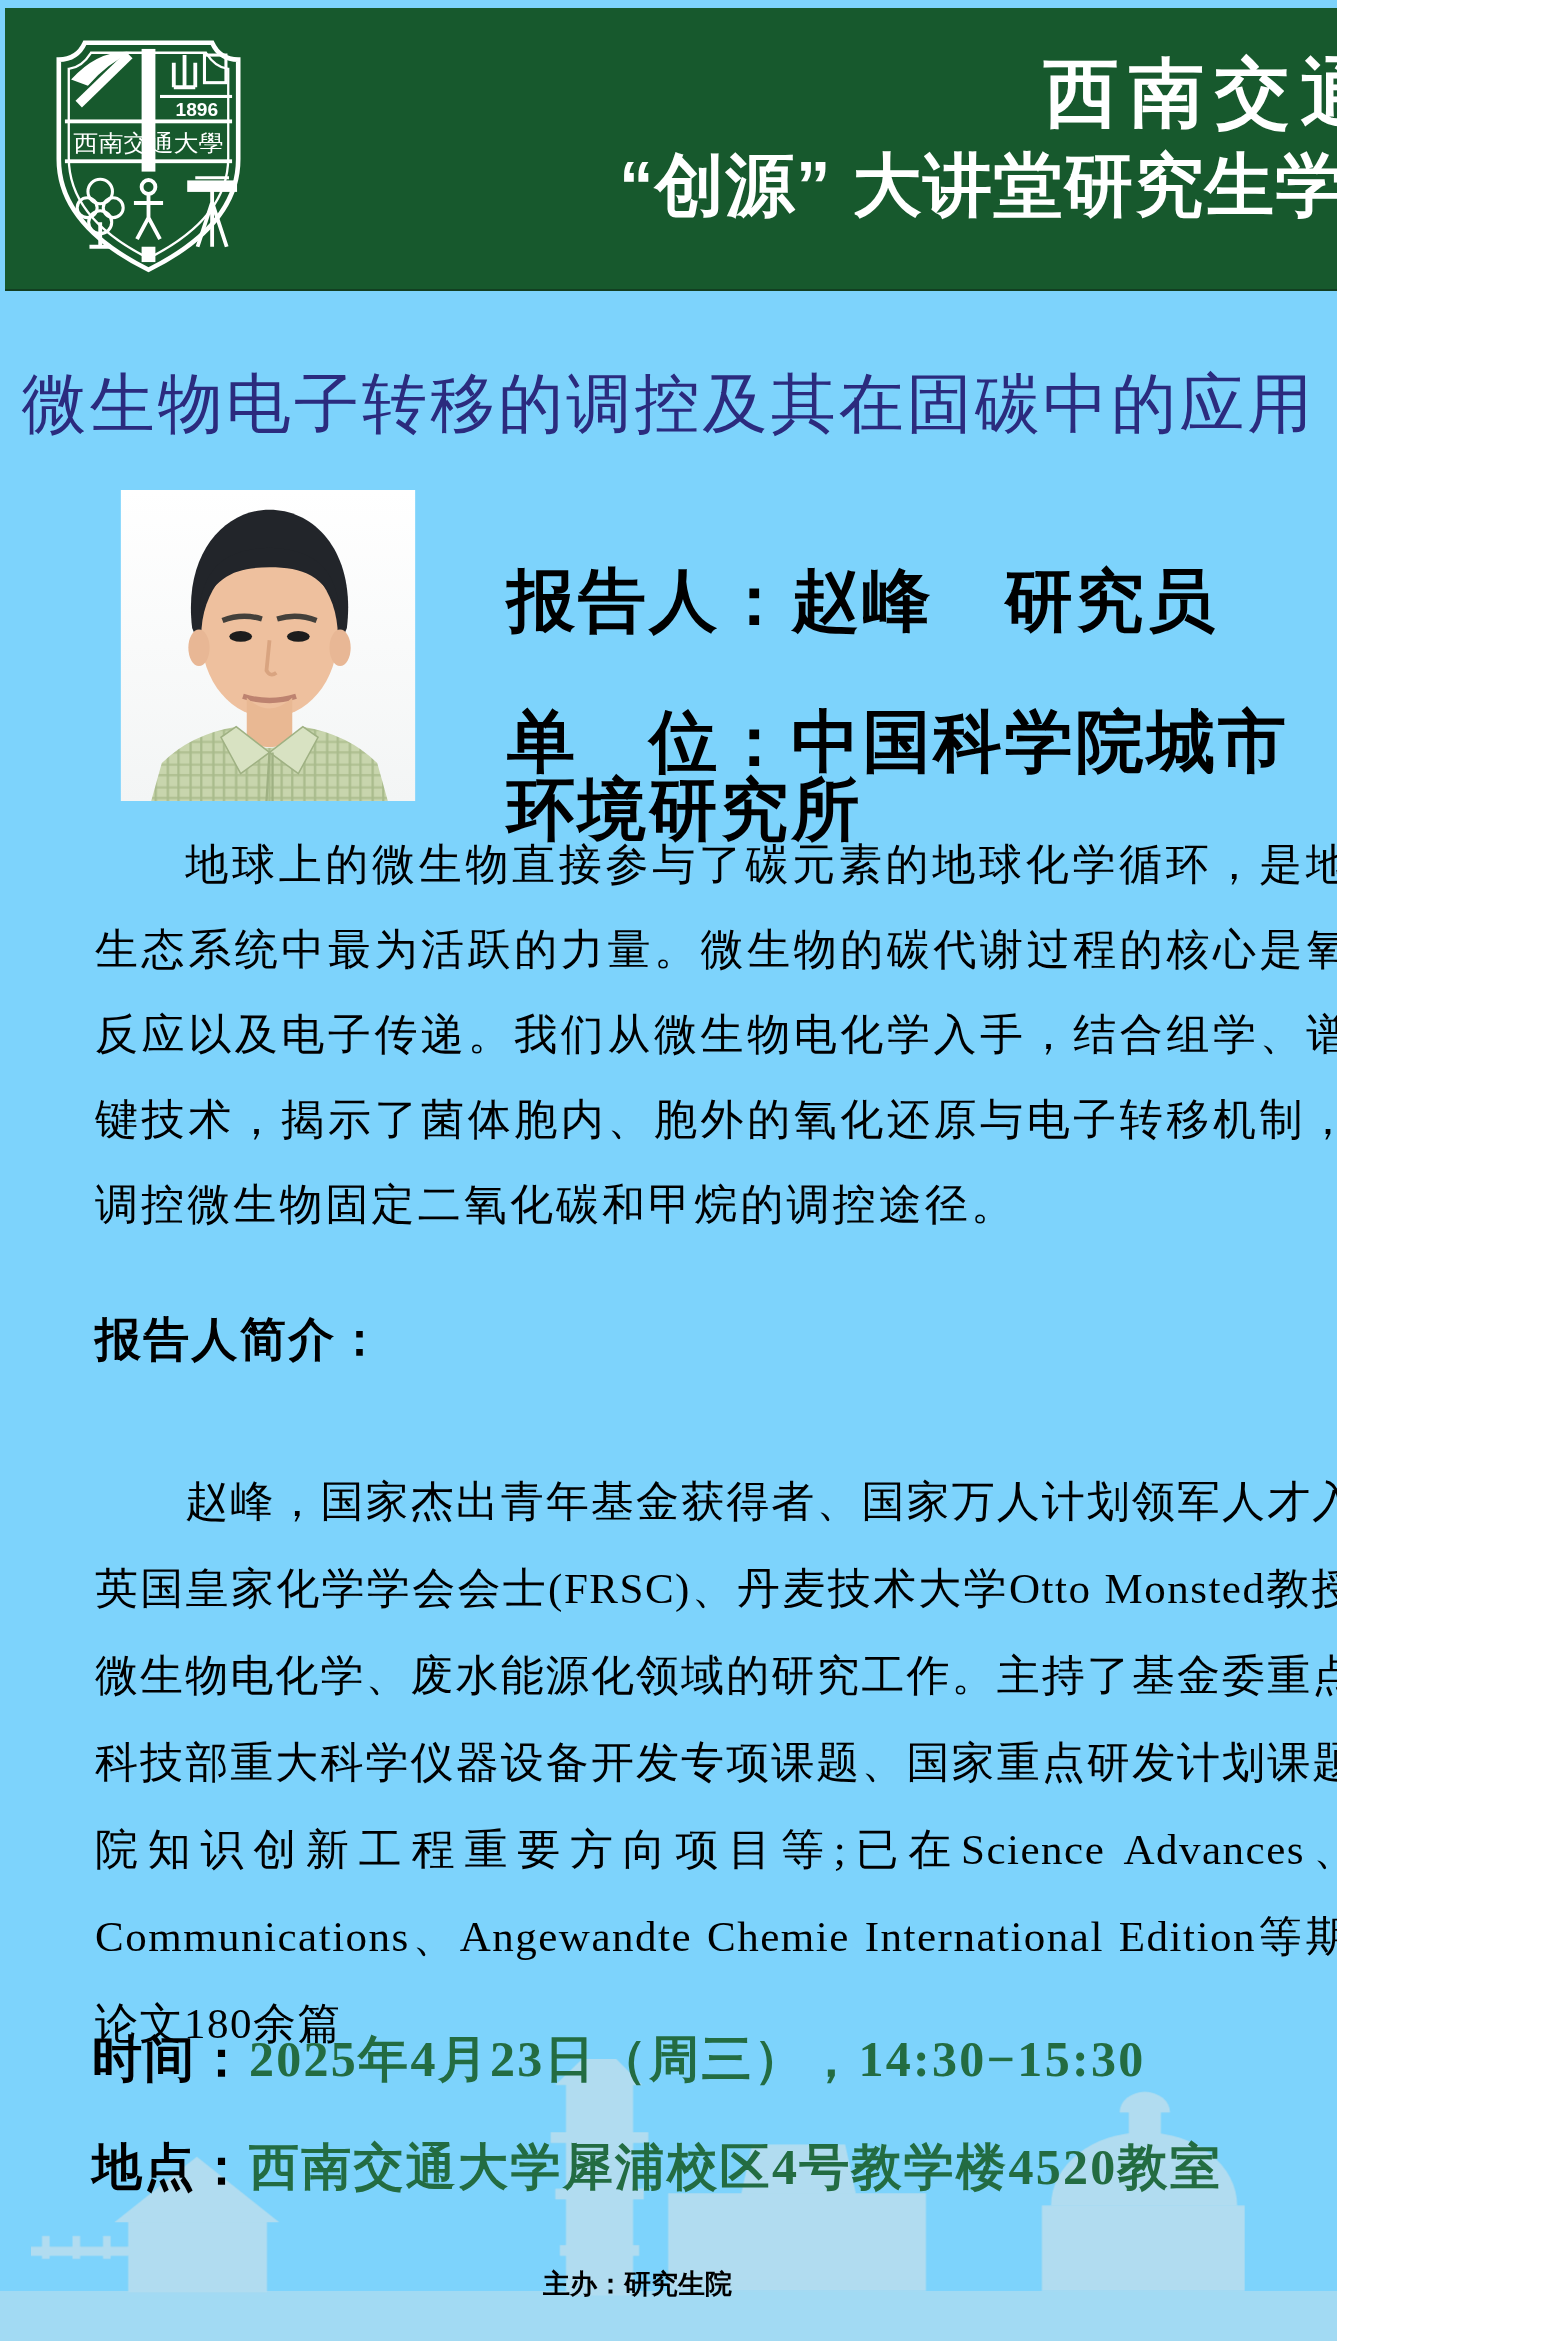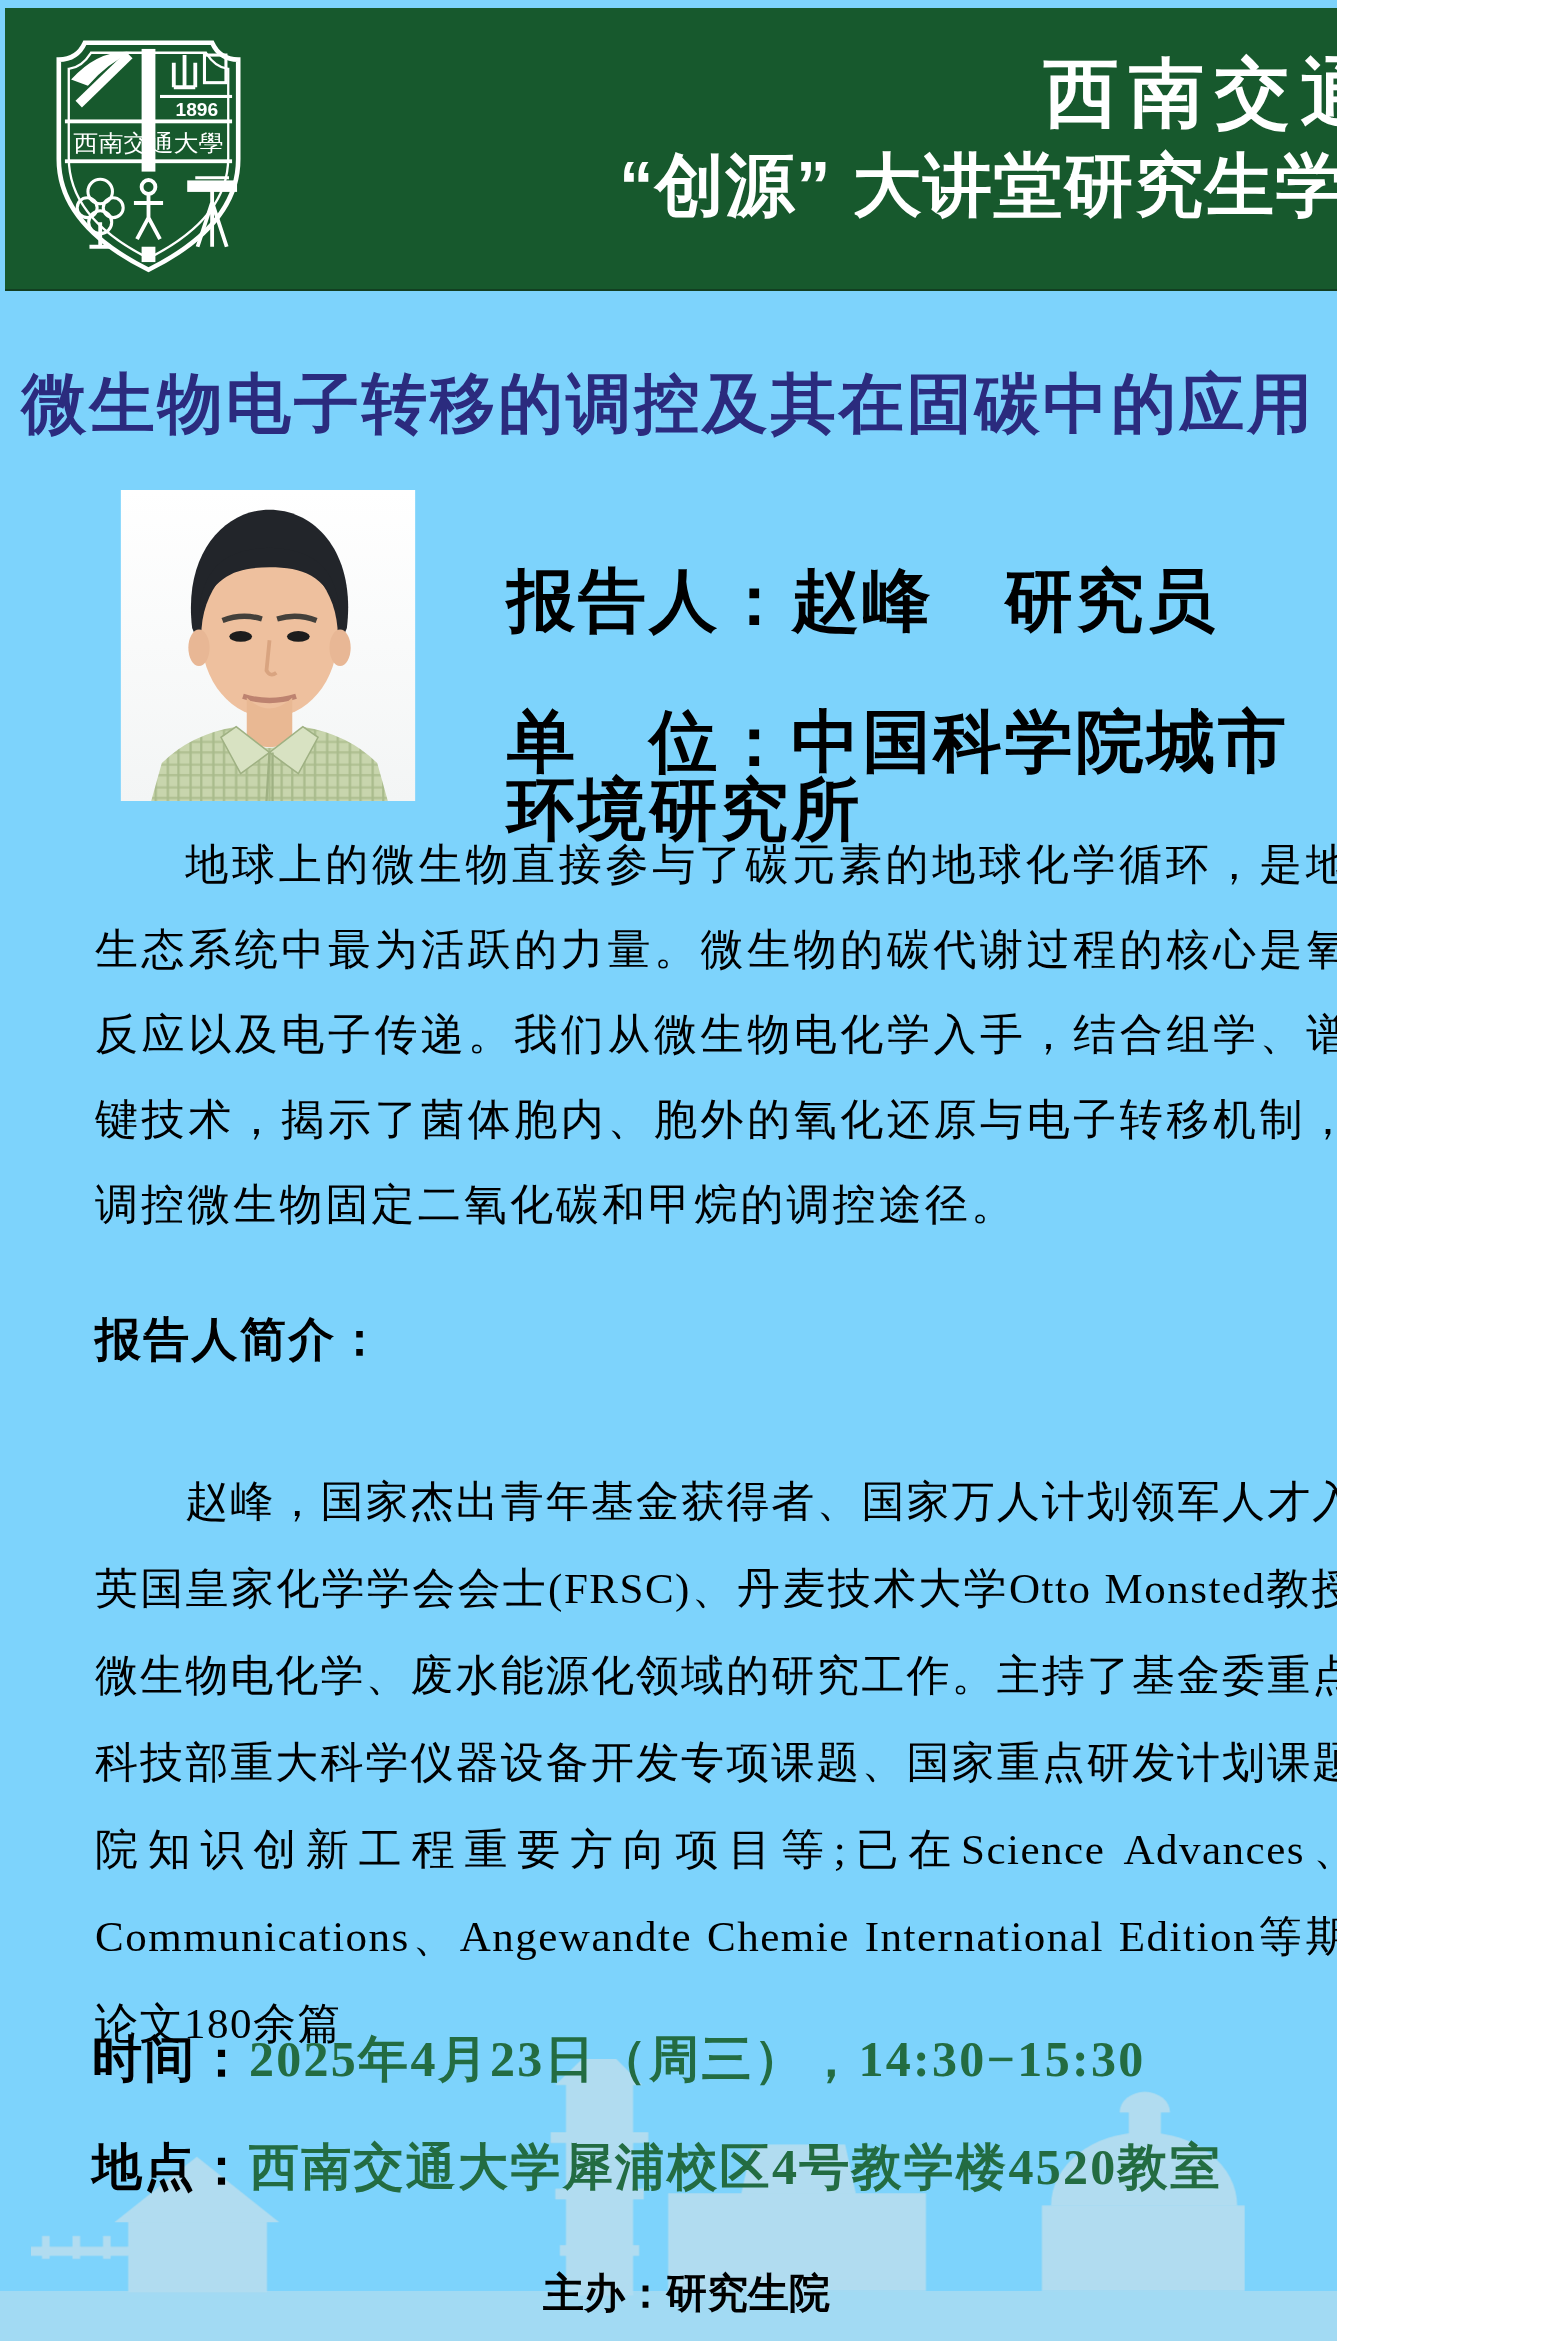--- a/index.html
+++ b/index.html
@@ -10,21 +10,21 @@
   
   .header{position:absolute;top:7.6px;left:4.6px;width:1553px;height:281px;
           background:#17592d;border-bottom:2.3px solid #123f21;z-index:1;}
   .logo{position:absolute;left:40px;top:21.4px;width:207px;height:253px;}
   .header-text{position:absolute;left:59px;right:0;top:43px;text-align:right;
                color:#ffffff;font-weight:bold;z-index:1;}
   .h-line1{font-size:75px;letter-spacing:10.7px;line-height:1.12;white-space:nowrap;}
   .h-line2{font-size:69px;letter-spacing:1.5px;line-height:1.12;margin-top:12.2px;white-space:nowrap;}
   
   .title{position:absolute;top:360px;left:0;width:100%;text-align:center;
-         color:#2b2b7e;font-weight:bold;font-size:65px;letter-spacing:3.1px;white-space:nowrap;z-index:1;}
+         color:#2b2b7e;font-weight:normal;font-size:65px;letter-spacing:3.1px;white-space:nowrap;z-index:1;}
   
   .photo{position:absolute;left:120px;top:490px;width:296px;height:311px;z-index:1;}
   .photo svg{display:block;width:100%;height:100%;}
   
   .info{position:absolute;left:507px;top:566px;font-weight:bold;font-size:68px;
         letter-spacing:3.1px;line-height:1;z-index:1;}
   .info-row2{margin-top:73px;}
   
   .abstract{position:absolute;left:95px;top:822px;width:1397px;margin:0;
             font-family:"Liberation Serif",serif;font-size:43px;line-height:85px;
@@ -36,21 +36,21 @@
        font-family:"Liberation Serif",serif;font-size:43px;line-height:87px;
        text-align:justify;text-indent:2.1em;letter-spacing:1.5px;z-index:1;}
   
   .when,.where{position:absolute;left:92px;font-size:50px;font-weight:bold;
                letter-spacing:2.3px;white-space:nowrap;z-index:1;}
   .when{top:2026px;}
   .where{top:2134px;}
   .when .lbl,.where .lbl{color:#000;}
   .when .val,.where .val{color:#236c42;font-family:"Liberation Serif",serif;}
   
-  .footer{position:absolute;left:543px;top:2266px;font-size:41px;font-weight:bold;
+  .footer{position:absolute;left:543px;top:2266px;font-size:27px;font-weight:bold;
           display:flex;gap:73px;white-space:nowrap;z-index:1;justify-content:center;}
 </style>
 </head>
 <body>
 
 <div class="page">
 
   <svg class="watermark" viewBox="0 0 2048 371" preserveAspectRatio="none" aria-hidden="true">
     <g fill="#dde4e5" opacity="0.55">
       <rect x="40" y="246" width="270" height="12"></rect>

